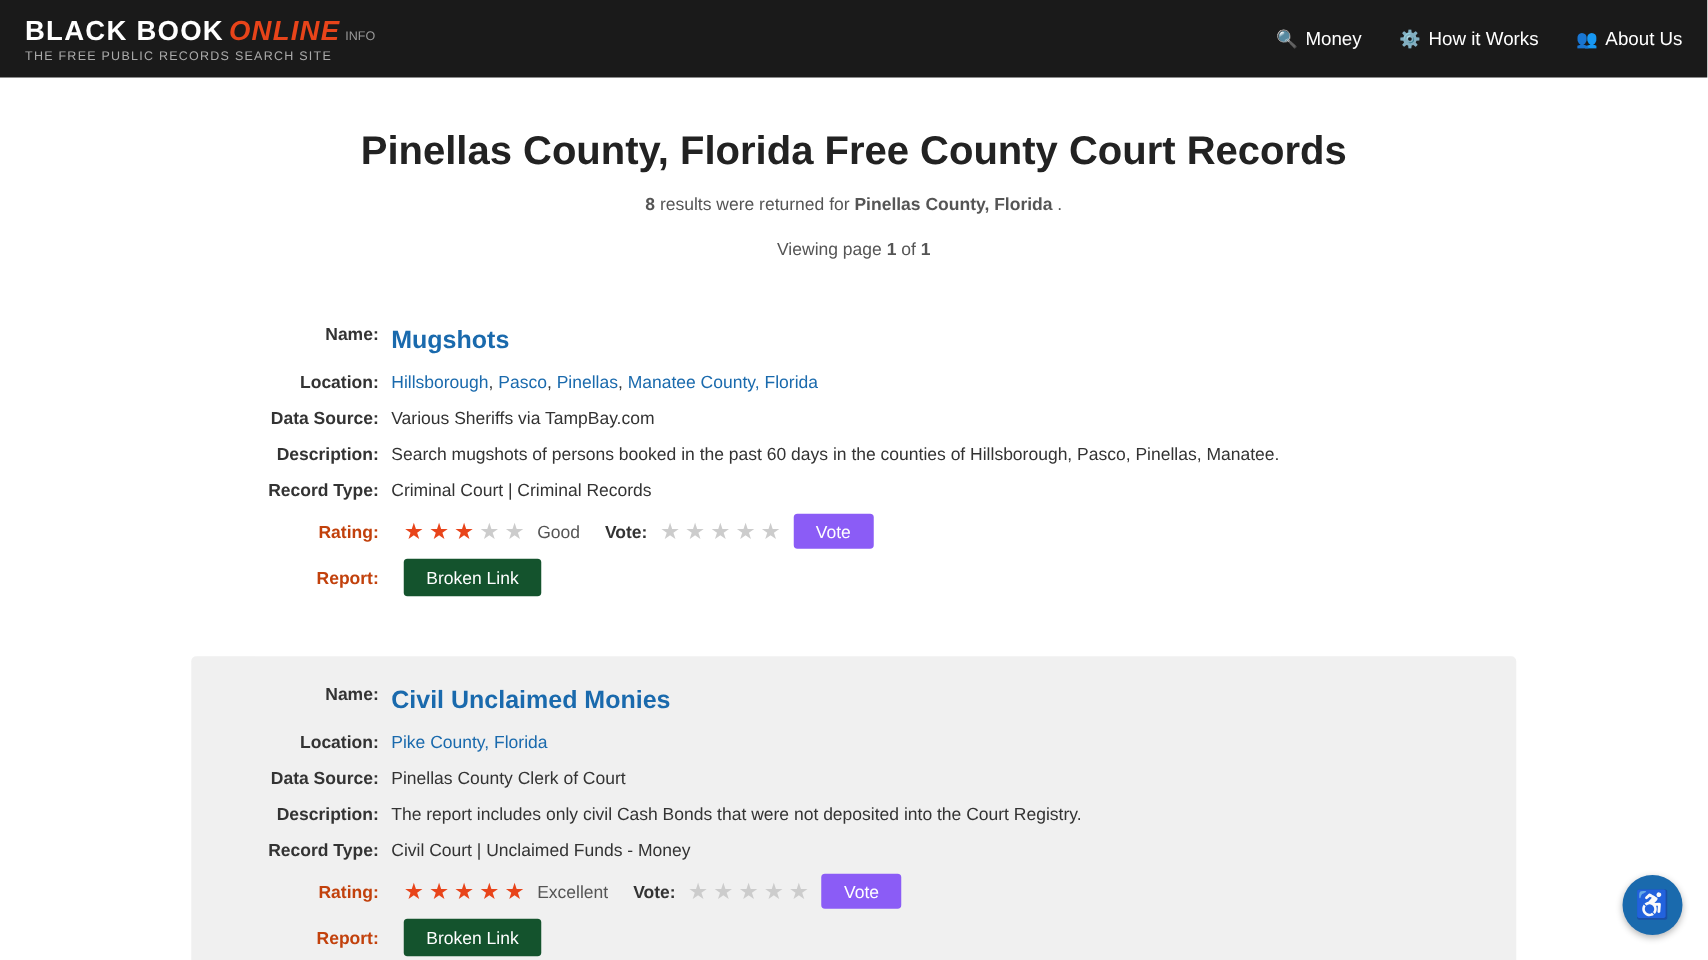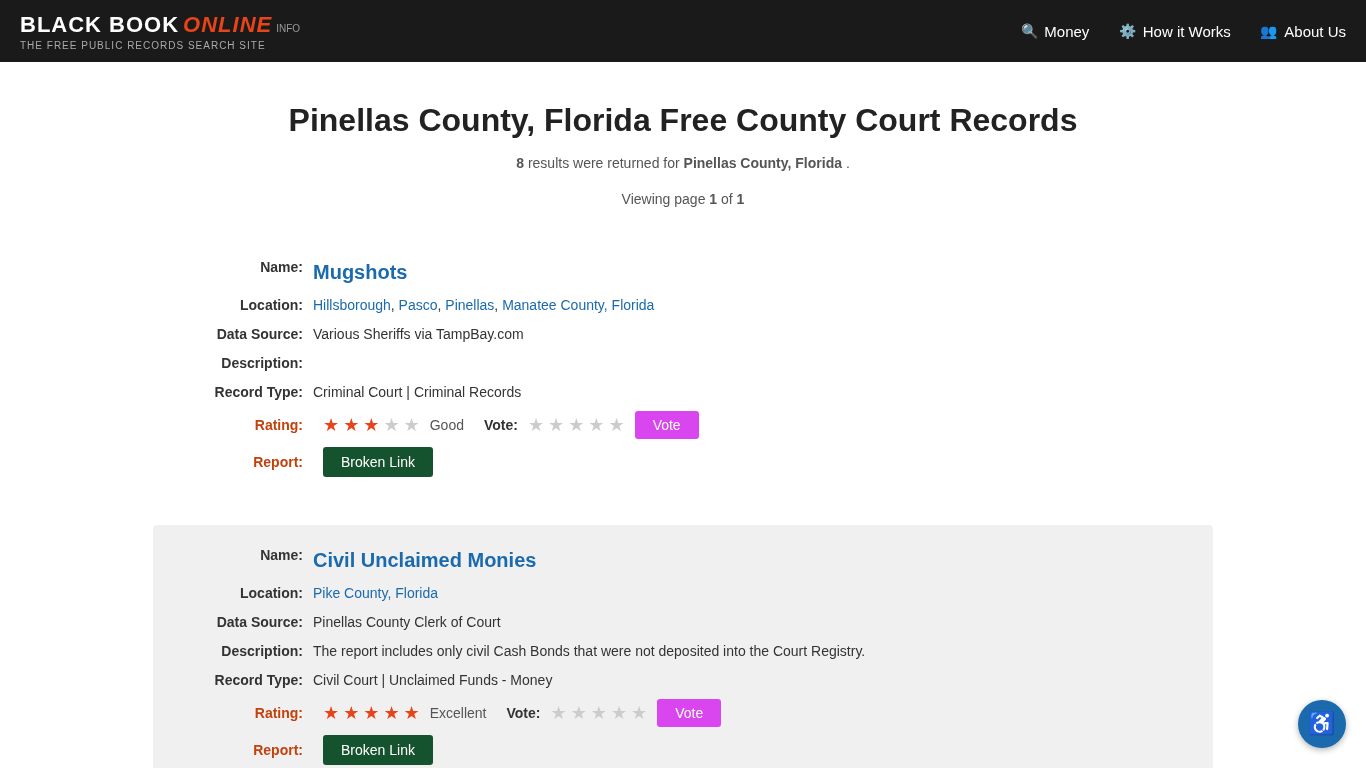--- a/index.html
+++ b/index.html
@@ -117,21 +117,21 @@
       min-width: 130px;
       text-align: right;
       padding-right: 10px;
       color: #c2410c;
     }
     .rating-stars { display: flex; align-items: center; gap: 4px; }
     .rating-text { color: #555; font-size: 14px; }
     .vote-label { font-weight: bold; color: #333; margin-left: 10px; }
 
     .vote-btn {
-      background: #d946ef;
+      background: #8b5cf6;
       color: #fff;
       border: none;
       padding: 6px 18px;
       font-size: 14px;
       cursor: pointer;
       border-radius: 3px;
     }
     .broken-btn {
       background: #14532d;
       color: #fff;
@@ -216,20 +216,21 @@
         <a class="record-link" href="#">Pinellas</a>,
         <a class="record-link" href="#">Manatee County, Florida</a>
       </span>
     </div>
     <div class="record-row">
       <span class="record-label">Data Source:</span>
       <span class="record-value">Various Sheriffs via TampBay.com</span>
     </div>
     <div class="record-row">
       <span class="record-label">Description:</span>
+      <span class="record-value">Search mugshots of persons booked in the past 60 days in the counties of Hillsborough, Pasco, Pinellas, Manatee.</span>
     </div>
     <div class="record-row">
       <span class="record-label">Record Type:</span>
       <span class="record-value">Criminal Court | Criminal Records</span>
     </div>
 
     <div class="rating-row">
       <span class="rating-label">Rating:</span>
       <span class="rating-stars">
         <span class="stars-filled">★</span>

